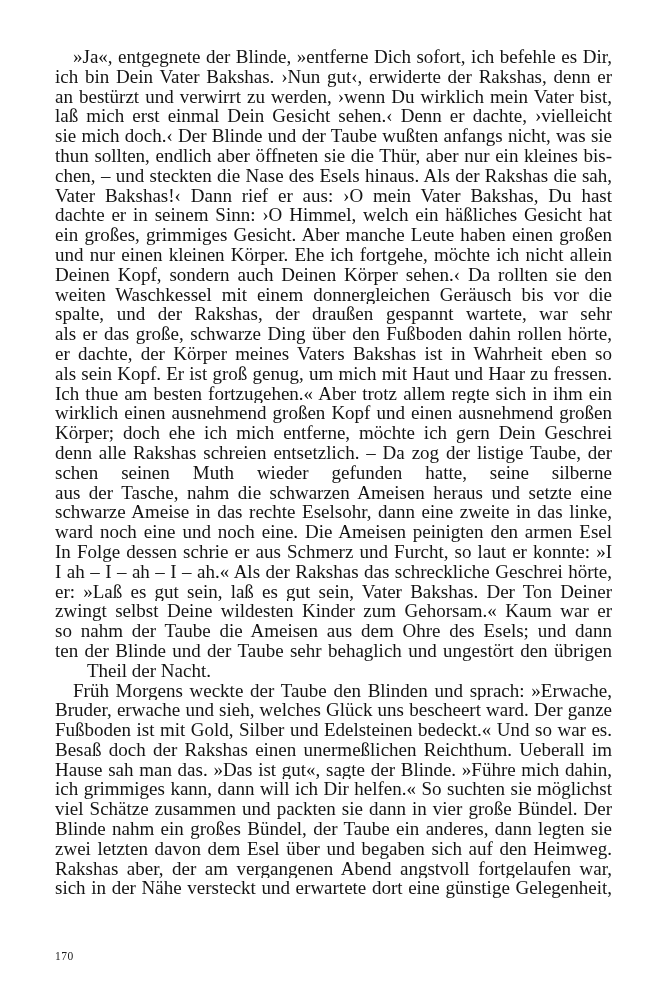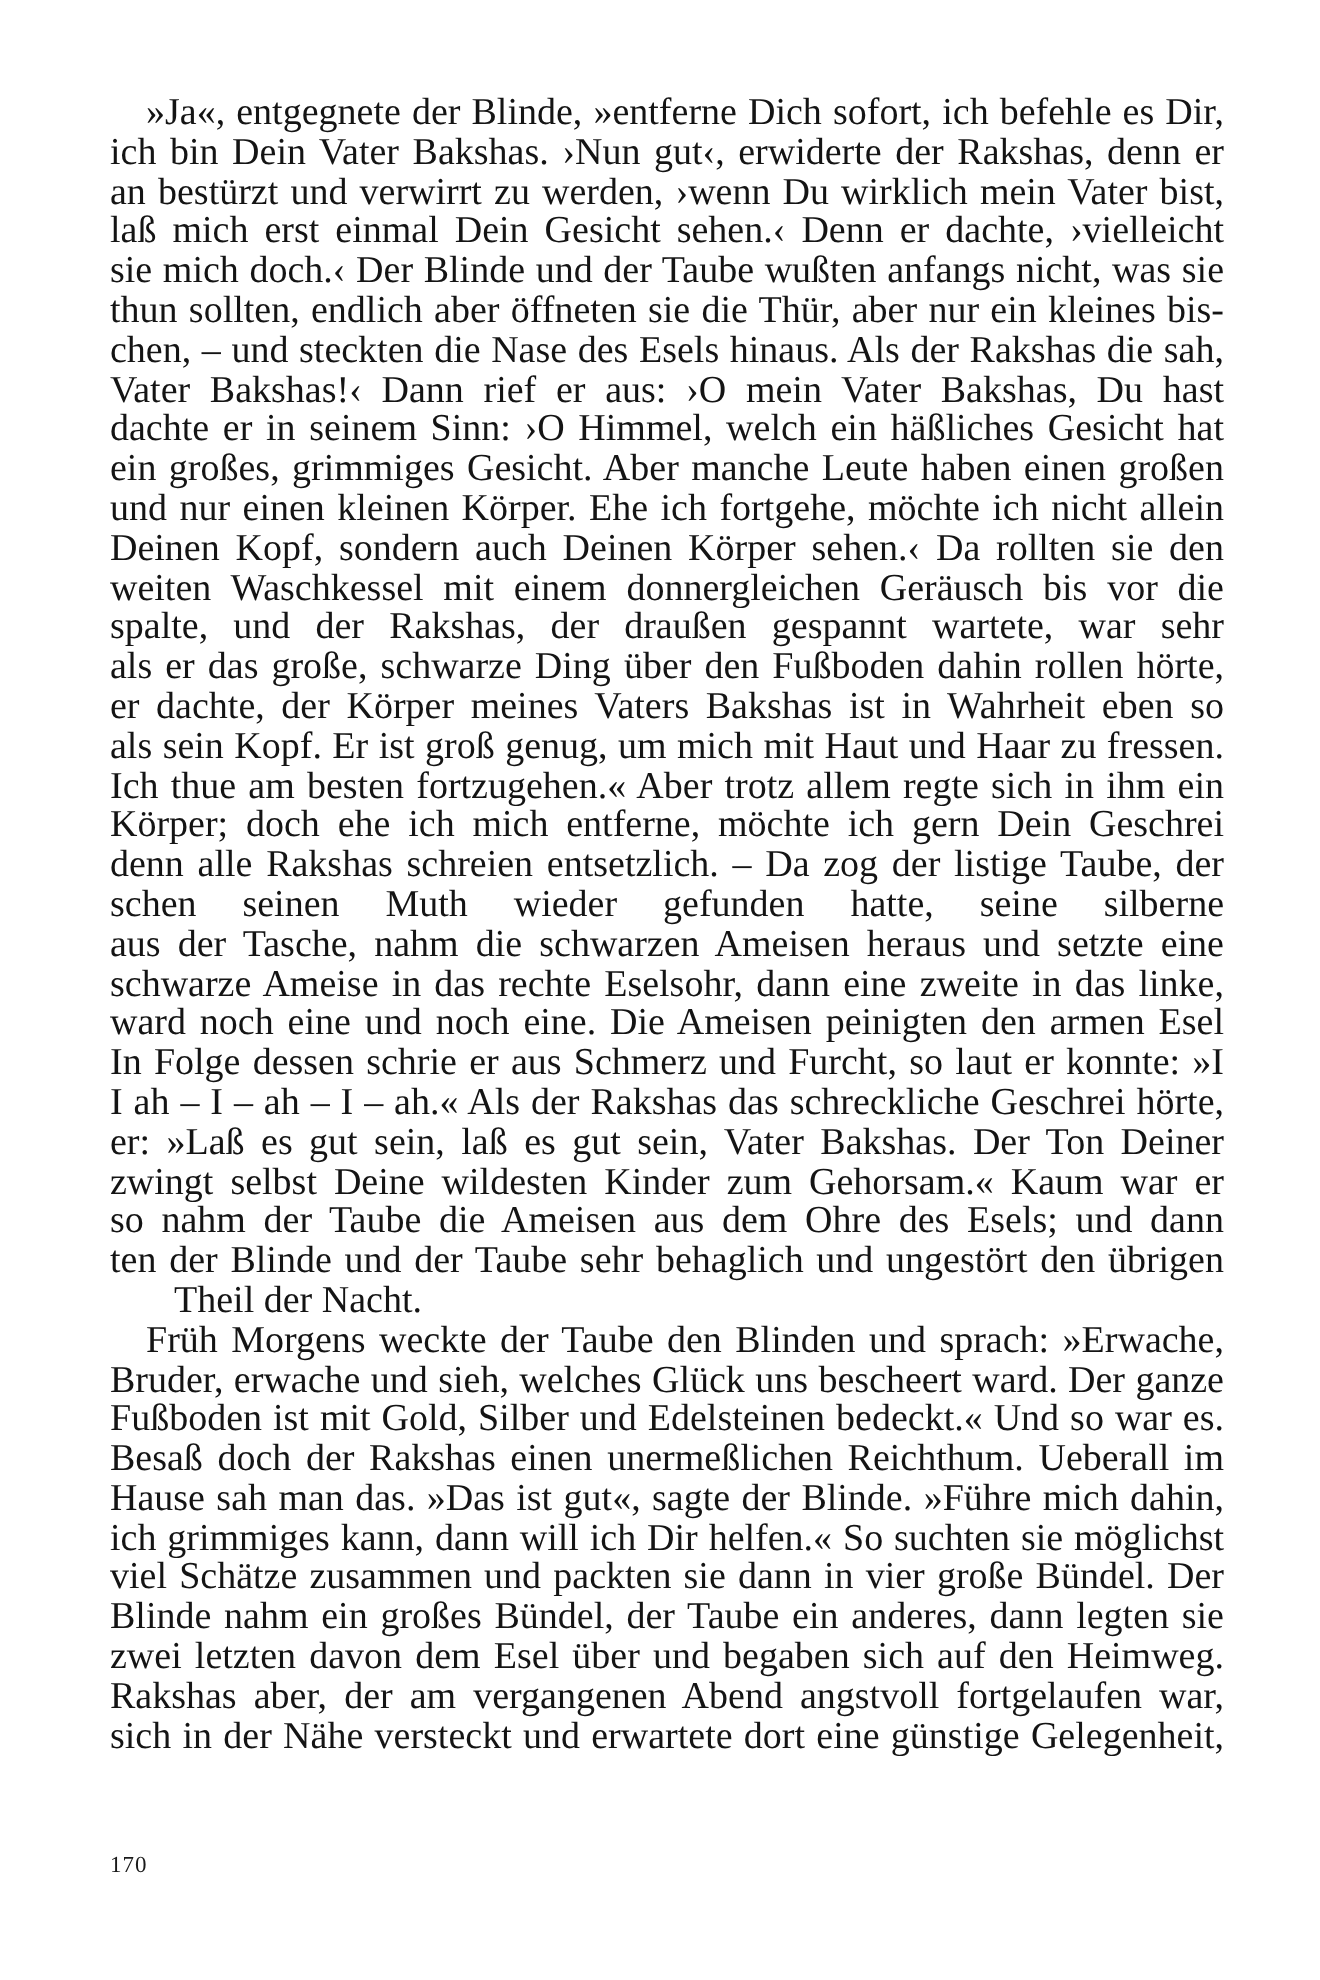--- a/index.html
+++ b/index.html
@@ -25,21 +25,21 @@
     text-align: justify;
     text-align-last: justify;
     overflow: hidden;
     white-space: normal;
   }
   .line.indent { text-indent: 18px; }
   .line.no-justify { text-align-last: left; margin-left: 32px; }
   .page-number {
     position: absolute;
     left: 55px;
-    top: 925px;
+    top: 948px;
     font-size: 11.5px;
     line-height: 16px;
     letter-spacing: 0.5px;
     color: #1a1a1a;
   }
 </style>
 </head>
 <body>
 
 <div class="page">
@@ -57,20 +57,21 @@
       <div class="line">dachte er in seinem Sinn: ›O Himmel, welch ein häßliches Gesicht hat mein</div>
       <div class="line">ein großes, grimmiges Gesicht. Aber manche Leute haben einen großen Kopf</div>
       <div class="line">und nur einen kleinen Körper. Ehe ich fortgehe, möchte ich nicht allein</div>
       <div class="line">Deinen Kopf, sondern auch Deinen Körper sehen.‹ Da rollten sie den großen,</div>
       <div class="line">weiten Waschkessel mit einem donnergleichen Geräusch bis vor die Thür-</div>
       <div class="line">spalte, und der Rakshas, der draußen gespannt wartete, war sehr überrascht,</div>
       <div class="line">als er das große, schwarze Ding über den Fußboden dahin rollen hörte, und</div>
       <div class="line">er dachte, der Körper meines Vaters Bakshas ist in Wahrheit eben so groß</div>
       <div class="line">als sein Kopf. Er ist groß genug, um mich mit Haut und Haar zu fressen.</div>
       <div class="line">Ich thue am besten fortzugehen.« Aber trotz allem regte sich in ihm ein leiser</div>
+      <div class="line">wirklich einen ausnehmend großen Kopf und einen ausnehmend großen</div>
       <div class="line">Körper; doch ehe ich mich entferne, möchte ich gern Dein Geschrei hören,«</div>
       <div class="line">denn alle Rakshas schreien entsetzlich. – Da zog der listige Taube, der inzwi-</div>
       <div class="line">schen seinen Muth wieder gefunden hatte, seine silberne Schnupftabaksdose</div>
       <div class="line">aus der Tasche, nahm die schwarzen Ameisen heraus und setzte eine</div>
       <div class="line">schwarze Ameise in das rechte Eselsohr, dann eine zweite in das linke, und</div>
       <div class="line">ward noch eine und noch eine. Die Ameisen peinigten den armen Esel sehr.</div>
       <div class="line">In Folge dessen schrie er aus Schmerz und Furcht, so laut er konnte: »I ah –</div>
       <div class="line">I ah – I – ah – I – ah.« Als der Rakshas das schreckliche Geschrei hörte, rief</div>
       <div class="line">er: »Laß es gut sein, laß es gut sein, Vater Bakshas. Der Ton Deiner Stimme</div>
       <div class="line">zwingt selbst Deine wildesten Kinder zum Gehorsam.« Kaum war er fort,</div>

